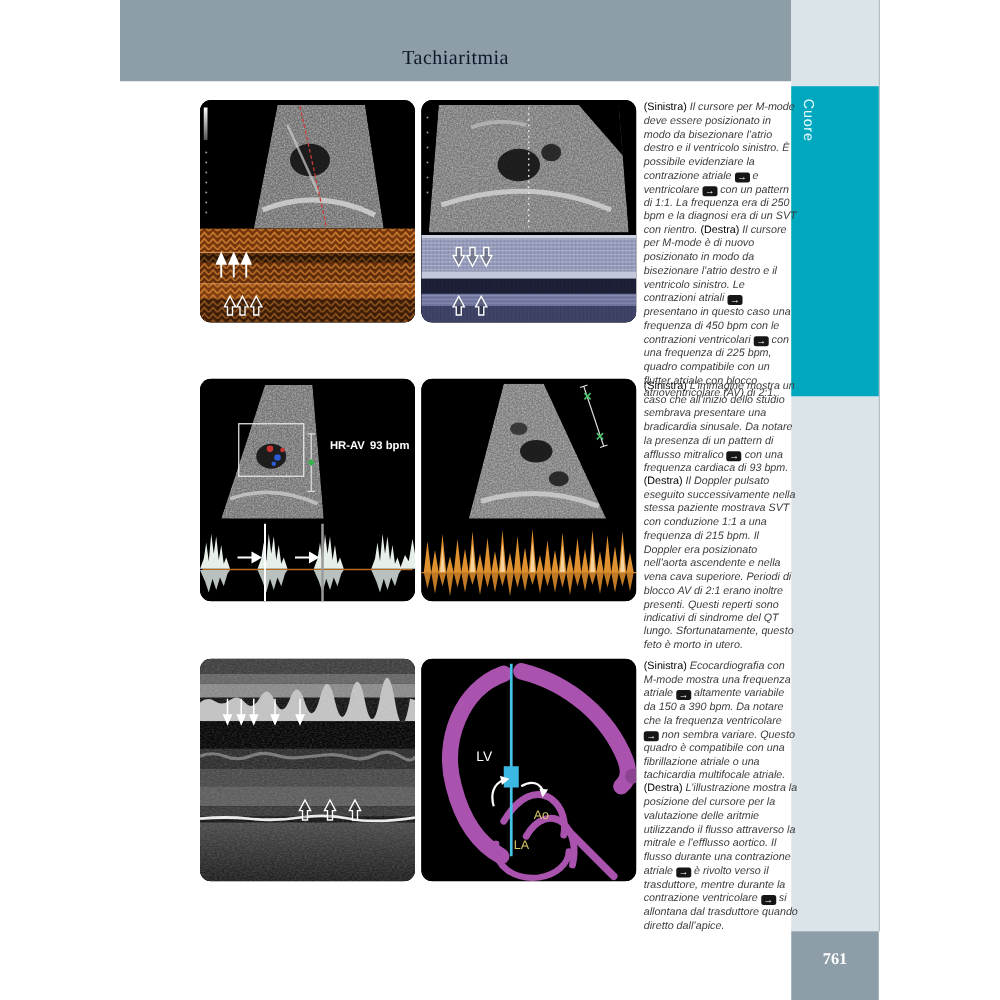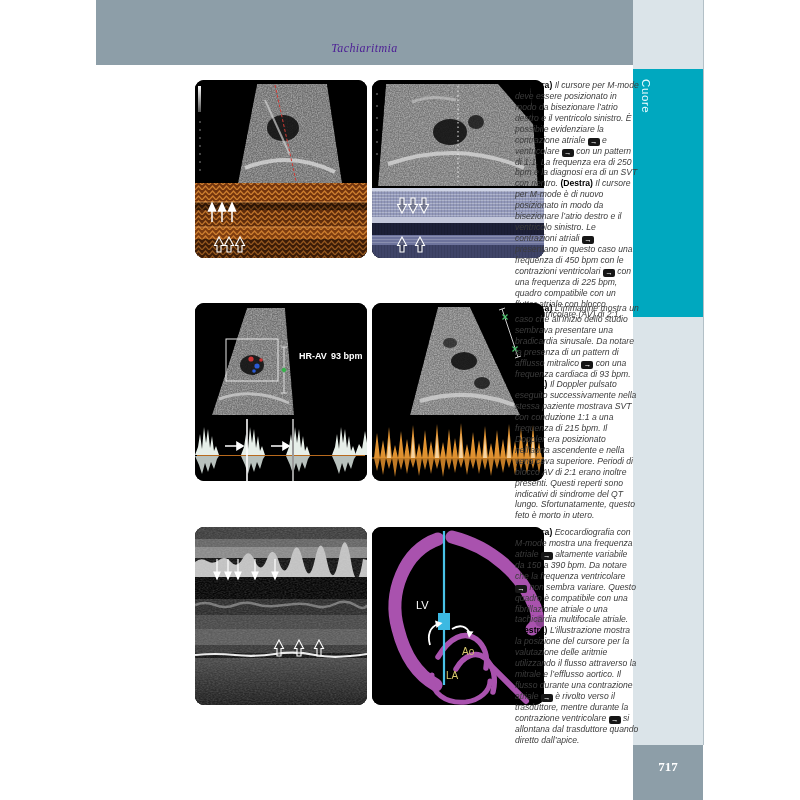--- a/index.html
+++ b/index.html
@@ -1,62 +1,62 @@
 <!DOCTYPE html>
 <html><head>
 <meta charset="utf-8">
 <style>
   html,body{margin:0;padding:0;background:#fff;}
   #page{position:relative;width:800px;height:800px;background:#fff;overflow:hidden;
         font-family:"Liberation Sans",sans-serif;}
 
   .header-bar{position:absolute;left:96px;top:0;width:537px;height:65px;background:#8d9ea8;
               display:flex;align-items:flex-end;justify-content:center;}
-  .header-title{color:#4c1d95;font-family:"Liberation Serif",serif;font-size:12px;
-                letter-spacing:.4px;padding-bottom:9px;font-style:italic;}
+  .header-title{color:#0f172a;font-family:"Liberation Serif",serif;font-size:16px;
+                letter-spacing:.4px;padding-bottom:9px;}
 
   .side-col{position:absolute;left:633px;top:0;width:70px;height:745px;background:#dbe4e9;
             border-right:1px solid #b3c0c7;}
   .side-tab{position:absolute;left:633px;top:69px;width:70px;height:248px;background:#00a8bf;}
   .side-tab-label{position:absolute;left:7px;top:10px;writing-mode:vertical-rl;
                   color:#e8fbff;font-size:11.5px;letter-spacing:.6px;}
   .pagenum-box{position:absolute;left:633px;top:745px;width:70px;height:55px;background:#8d9ea8;
                color:#fff;font-family:"Liberation Serif",serif;font-weight:bold;font-size:13px;
                display:flex;justify-content:center;align-items:flex-start;padding-top:14px;
                box-sizing:border-box;}
 
   .fig-row{position:absolute;left:0;width:800px;height:178px;}
   #row1{top:80px}#row2{top:303px}#row3{top:527px}
   .panel{position:absolute;top:0;width:172px;height:178px;border-radius:9px;overflow:hidden;
-         background:#000;margin-left:35px;}
+         background:#000;}
   .p-left{left:160px}.p-right{left:337px}
 
   .caption{position:absolute;left:515px;top:0;width:124px;
            font-size:8.6px;line-height:10.9px;font-style:italic;color:#3c3c3c;}
-  .cap-bold{font-style:normal;font-weight:bold;color:#000;}
+  .cap-bold{font-style:normal;font-weight:normal;color:#000;}
   .cap-icon{display:inline-block;width:12px;height:8px;background:#161616;border-radius:2px;
             color:#fff;font-style:normal;font-size:7.5px;line-height:8px;text-align:center;
             vertical-align:-1px;}
   svg text{font-family:"Liberation Sans",sans-serif;}
 </style>
 </head>
 <body>
 
 <div id="page">
 
   <div class="header-bar">
     <span class="header-title">Tachiaritmia</span>
   </div>
 
   <div class="side-col"></div>
   <div class="side-tab">
     <span class="side-tab-label">Cuore</span>
   </div>
   <div class="pagenum-box">
-    <span>717</span>
+    <span>761</span>
   </div>
 
   <div class="fig-row" id="row1">
 
     <div class="panel p-left">
       <svg viewBox="0 0 172 178" width="172" height="178">
         <defs>
           <filter id="a-n" x="0" y="0" width="100%" height="100%">
             <feTurbulence type="fractalNoise" baseFrequency="0.8" numOctaves="2" seed="5"></feTurbulence>
             <feColorMatrix type="matrix" values="0 0 0 0 0.9  0 0 0 0 0.9  0 0 0 0 0.9  0 0 0 1.4 -0.4"></feColorMatrix>

